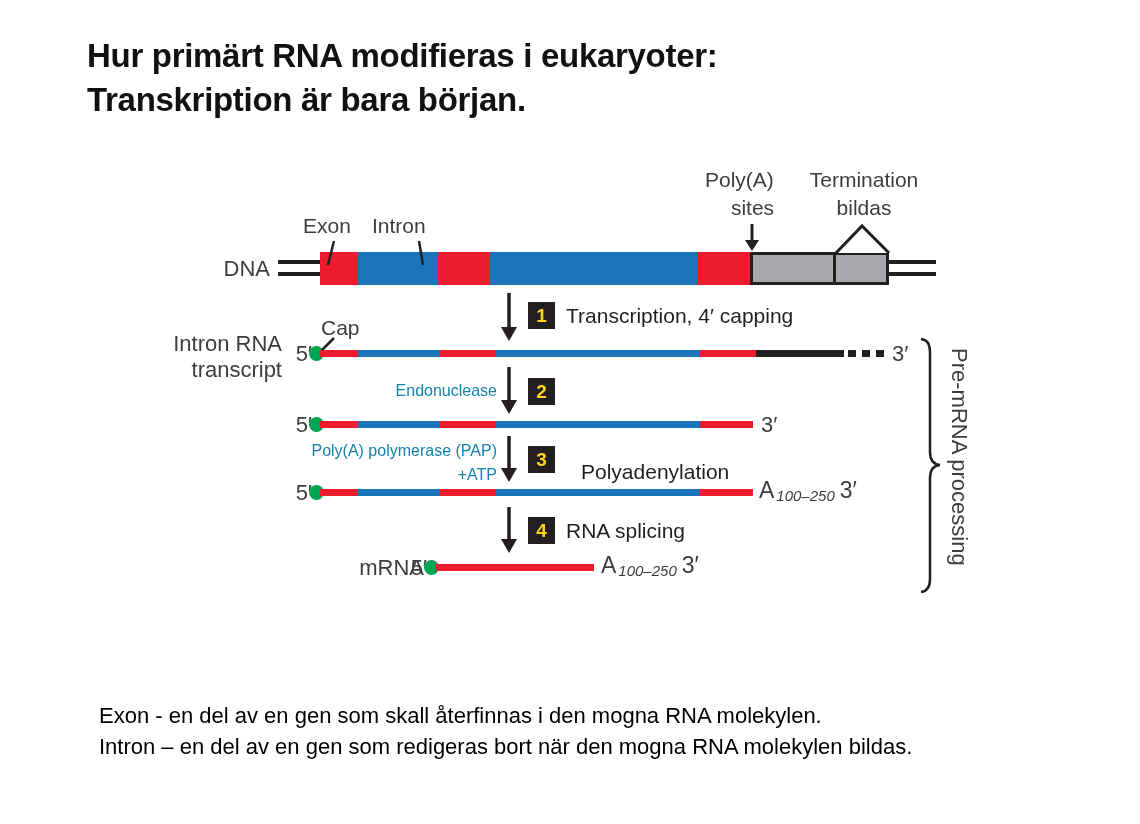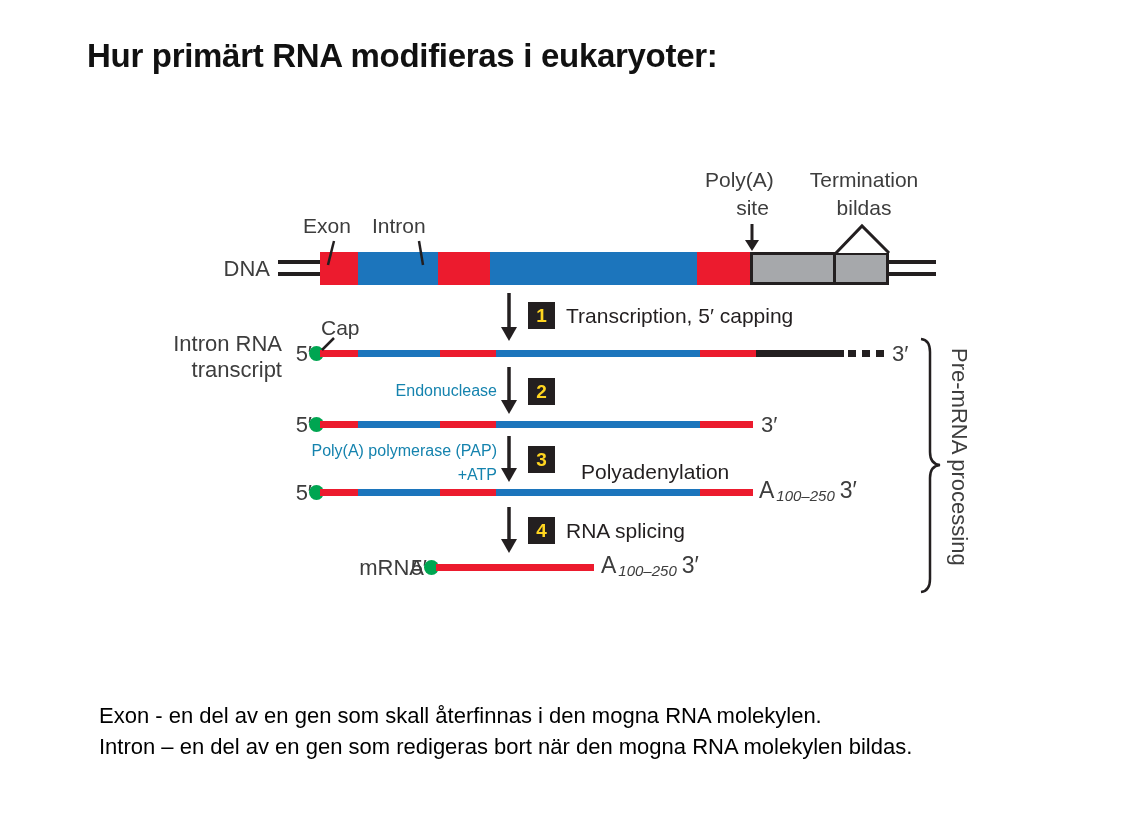--- a/index.html
+++ b/index.html
@@ -45,46 +45,47 @@
 
   svg.overlay{position:absolute;left:0;top:0;pointer-events:none;}
 </style>
 </head>
 <body>
 
 <div id="canvas">
 
   <div class="title">
     <div>Hur primärt RNA modifieras i eukaryoter:</div>
+    <div>Transkription är bara början.</div>
   </div>
 
   <div class="prime" style="right:870px;top:256px;">DNA</div>
 
   <div class="dline" style="left:278px;top:260px;width:44px;"></div>
   <div class="dline" style="left:278px;top:272px;width:44px;"></div>
   <div class="dline" style="left:888px;top:260px;width:48px;"></div>
   <div class="dline" style="left:888px;top:272px;width:48px;"></div>
 
   <div class="bar-seg" style="left:320px;width:38px;background:var(--exon-red);"></div>
   <div class="bar-seg" style="left:358px;width:80px;background:var(--intron-blue);"></div>
   <div class="bar-seg" style="left:438px;width:52px;background:var(--exon-red);"></div>
   <div class="bar-seg" style="left:490px;width:207px;background:var(--intron-blue);"></div>
   <div class="bar-seg" style="left:697px;width:53px;background:var(--exon-red);"></div>
   <div class="bar-seg gray-seg" style="left:750px;width:86px;"></div>
   <div class="bar-seg gray-seg" style="left:833px;width:56px;"></div>
 
   <div class="dlabel" style="left:303px;top:214px;">Exon</div>
   <div class="dlabel" style="left:372px;top:214px;">Intron</div>
   <div class="dlabel" style="left:705px;top:168px;width:95px;text-align:left;">Poly(A)</div>
-  <div class="dlabel" style="left:705px;top:196px;width:95px;text-align:center;">site</div>
+  <div class="dlabel" style="left:705px;top:196px;width:95px;text-align:center;">sites</div>
   <div class="dlabel" style="left:790px;top:168px;width:148px;text-align:center;">Termination</div>
   <div class="dlabel" style="left:790px;top:196px;width:148px;text-align:center;">bildas</div>
 
   <div class="stepbox" style="top:302px;">1</div>
-  <div class="steplabel" style="top:302px;">Transcription, 5′ capping</div>
+  <div class="steplabel" style="top:302px;">Transcription, 4′ capping</div>
 
   <div class="prime" style="right:858px;top:331px;text-align:right;">
     <div>Intron RNA</div>
     <div>transcript</div>
   </div>
   <div class="prime" style="right:828px;top:341px;">5′</div>
   <div class="dlabel" style="left:321px;top:316px;">Cap</div>
   <div class="dot" style="left:309px;top:346px;"></div>
   <div class="seg" style="left:320px;top:350px;width:38px;background:var(--exon-red);"></div>
   <div class="seg" style="left:358px;top:350px;width:82px;background:var(--intron-blue);"></div>

